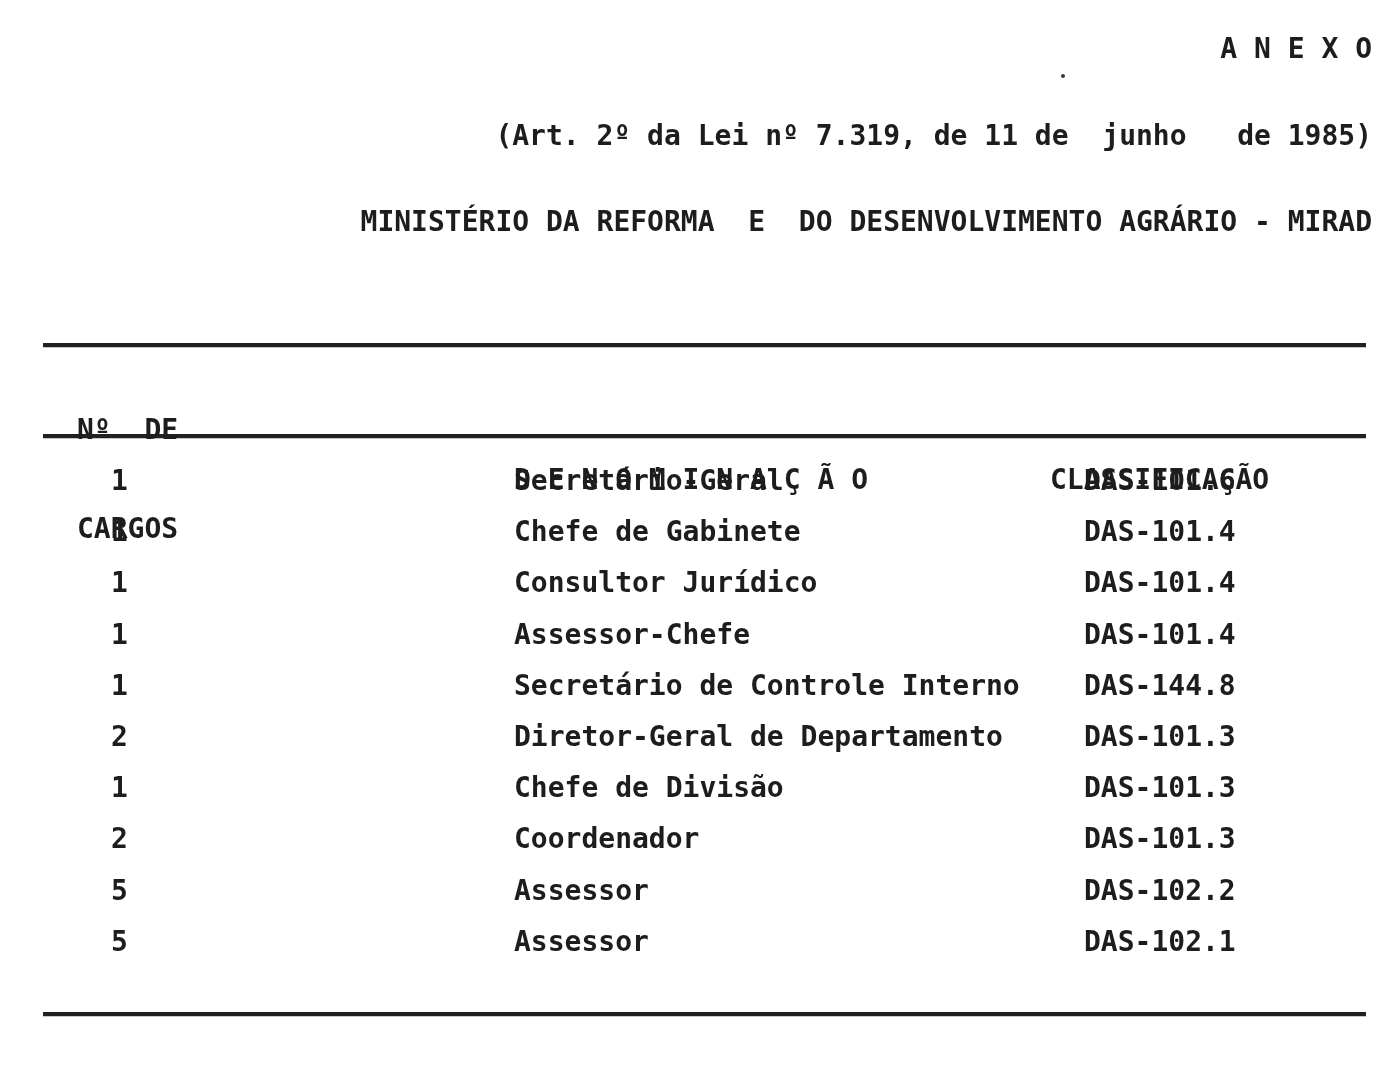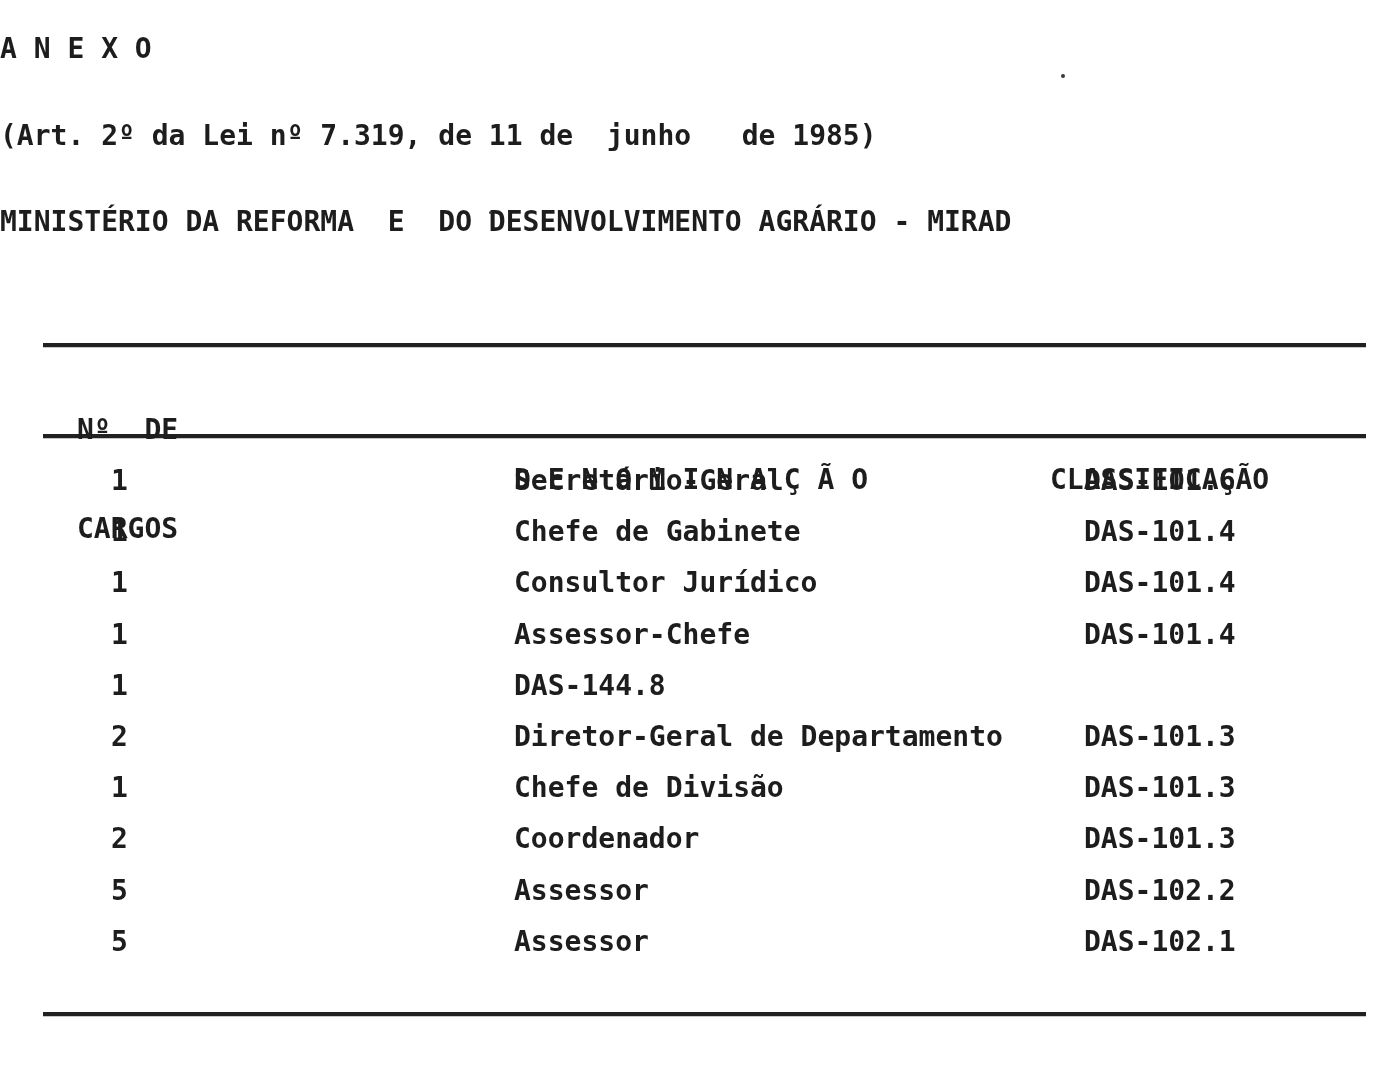--- a/index.html
+++ b/index.html
@@ -4,21 +4,21 @@
 <style>
   html,body { margin:0; padding:0; background:#e8e8e8; }
   .page {
     position:relative; width:1394px; height:1072px; background:#ffffff;
     overflow:hidden; color:#1d1d1d;
     font-family:"DejaVu Sans Mono","Liberation Mono",monospace;
     font-weight:700; font-size:28px;
   }
   .heading {
     position:absolute; left:0; width:100%; box-sizing:border-box;
-    padding-right:22px; text-align:left; white-space:pre; line-height:30px;
+    padding-right:22px; text-align:right; white-space:pre; line-height:30px;
   }
   #doc-title    { top:34px; }
   #doc-law      { top:121px; }
   #doc-ministry { top:207px; }
 
   .tbl { position:absolute; left:43px; top:343px; width:1323px; }
   .rule { height:4px; background:#212121; }
   .rule-rough { box-shadow:0 1px 0 rgba(30,30,30,.25); }
 
   .thead {
@@ -90,20 +90,21 @@
       </div>
 
       <div class="row">
         <div class="cell-num">1</div>
         <div class="cell-den">Assessor-Chefe</div>
         <div class="cell-class">DAS-101.4</div>
       </div>
 
       <div class="row">
         <div class="cell-num">1</div>
+        <div class="cell-den">Secretário de Controle Interno</div>
         <div class="cell-class">DAS-144.8</div>
       </div>
 
       <div class="row">
         <div class="cell-num">2</div>
         <div class="cell-den">Diretor-Geral de Departamento</div>
         <div class="cell-class">DAS-101.3</div>
       </div>
 
       <div class="row">

